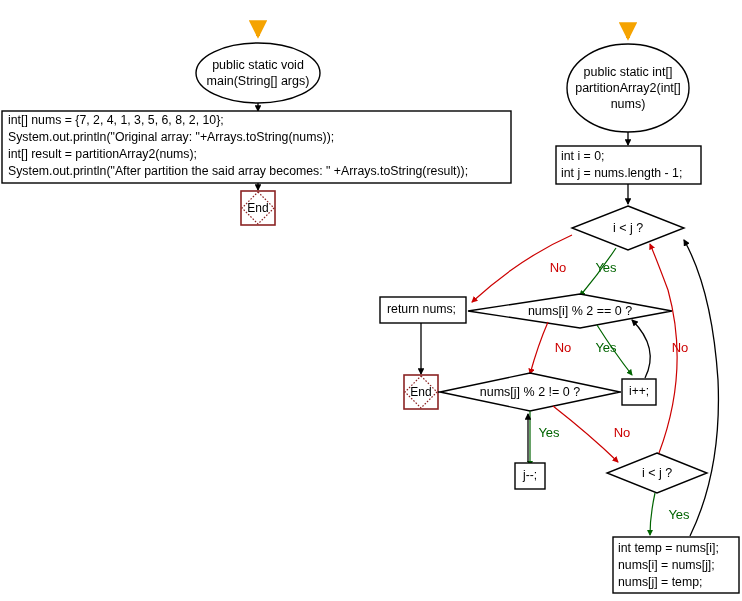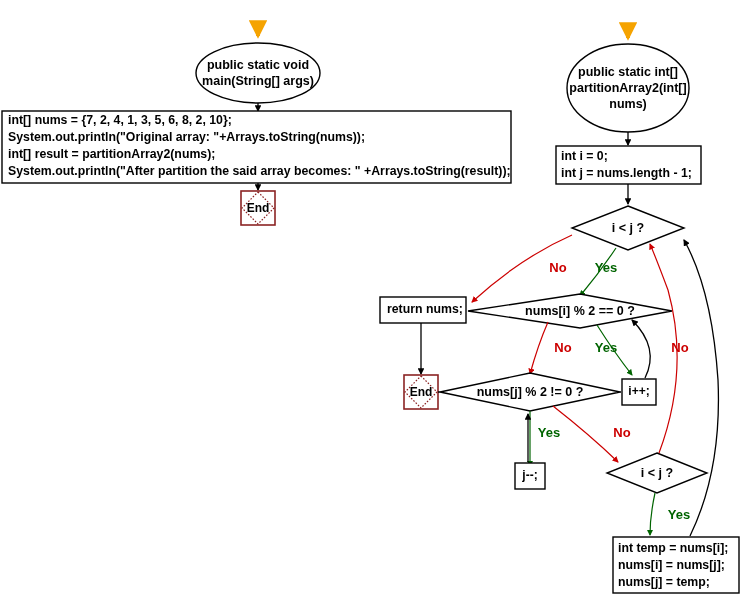--- a/index.html
+++ b/index.html
@@ -10,21 +10,20 @@
   body {
     width: 742px;
     height: 601px;
     font-family: "Liberation Sans", sans-serif;
     overflow: hidden;
   }
   #chart-root {
     position: relative;
     width: 604px;
     height: 601px;
-    font-weight: bold;
   }
   svg.flow {
     display: block;
     width: 742px;
     height: 601px;
   }
   .node-shape {
     fill: #ffffff;
     stroke: #000000;
     stroke-width: 1.4;

